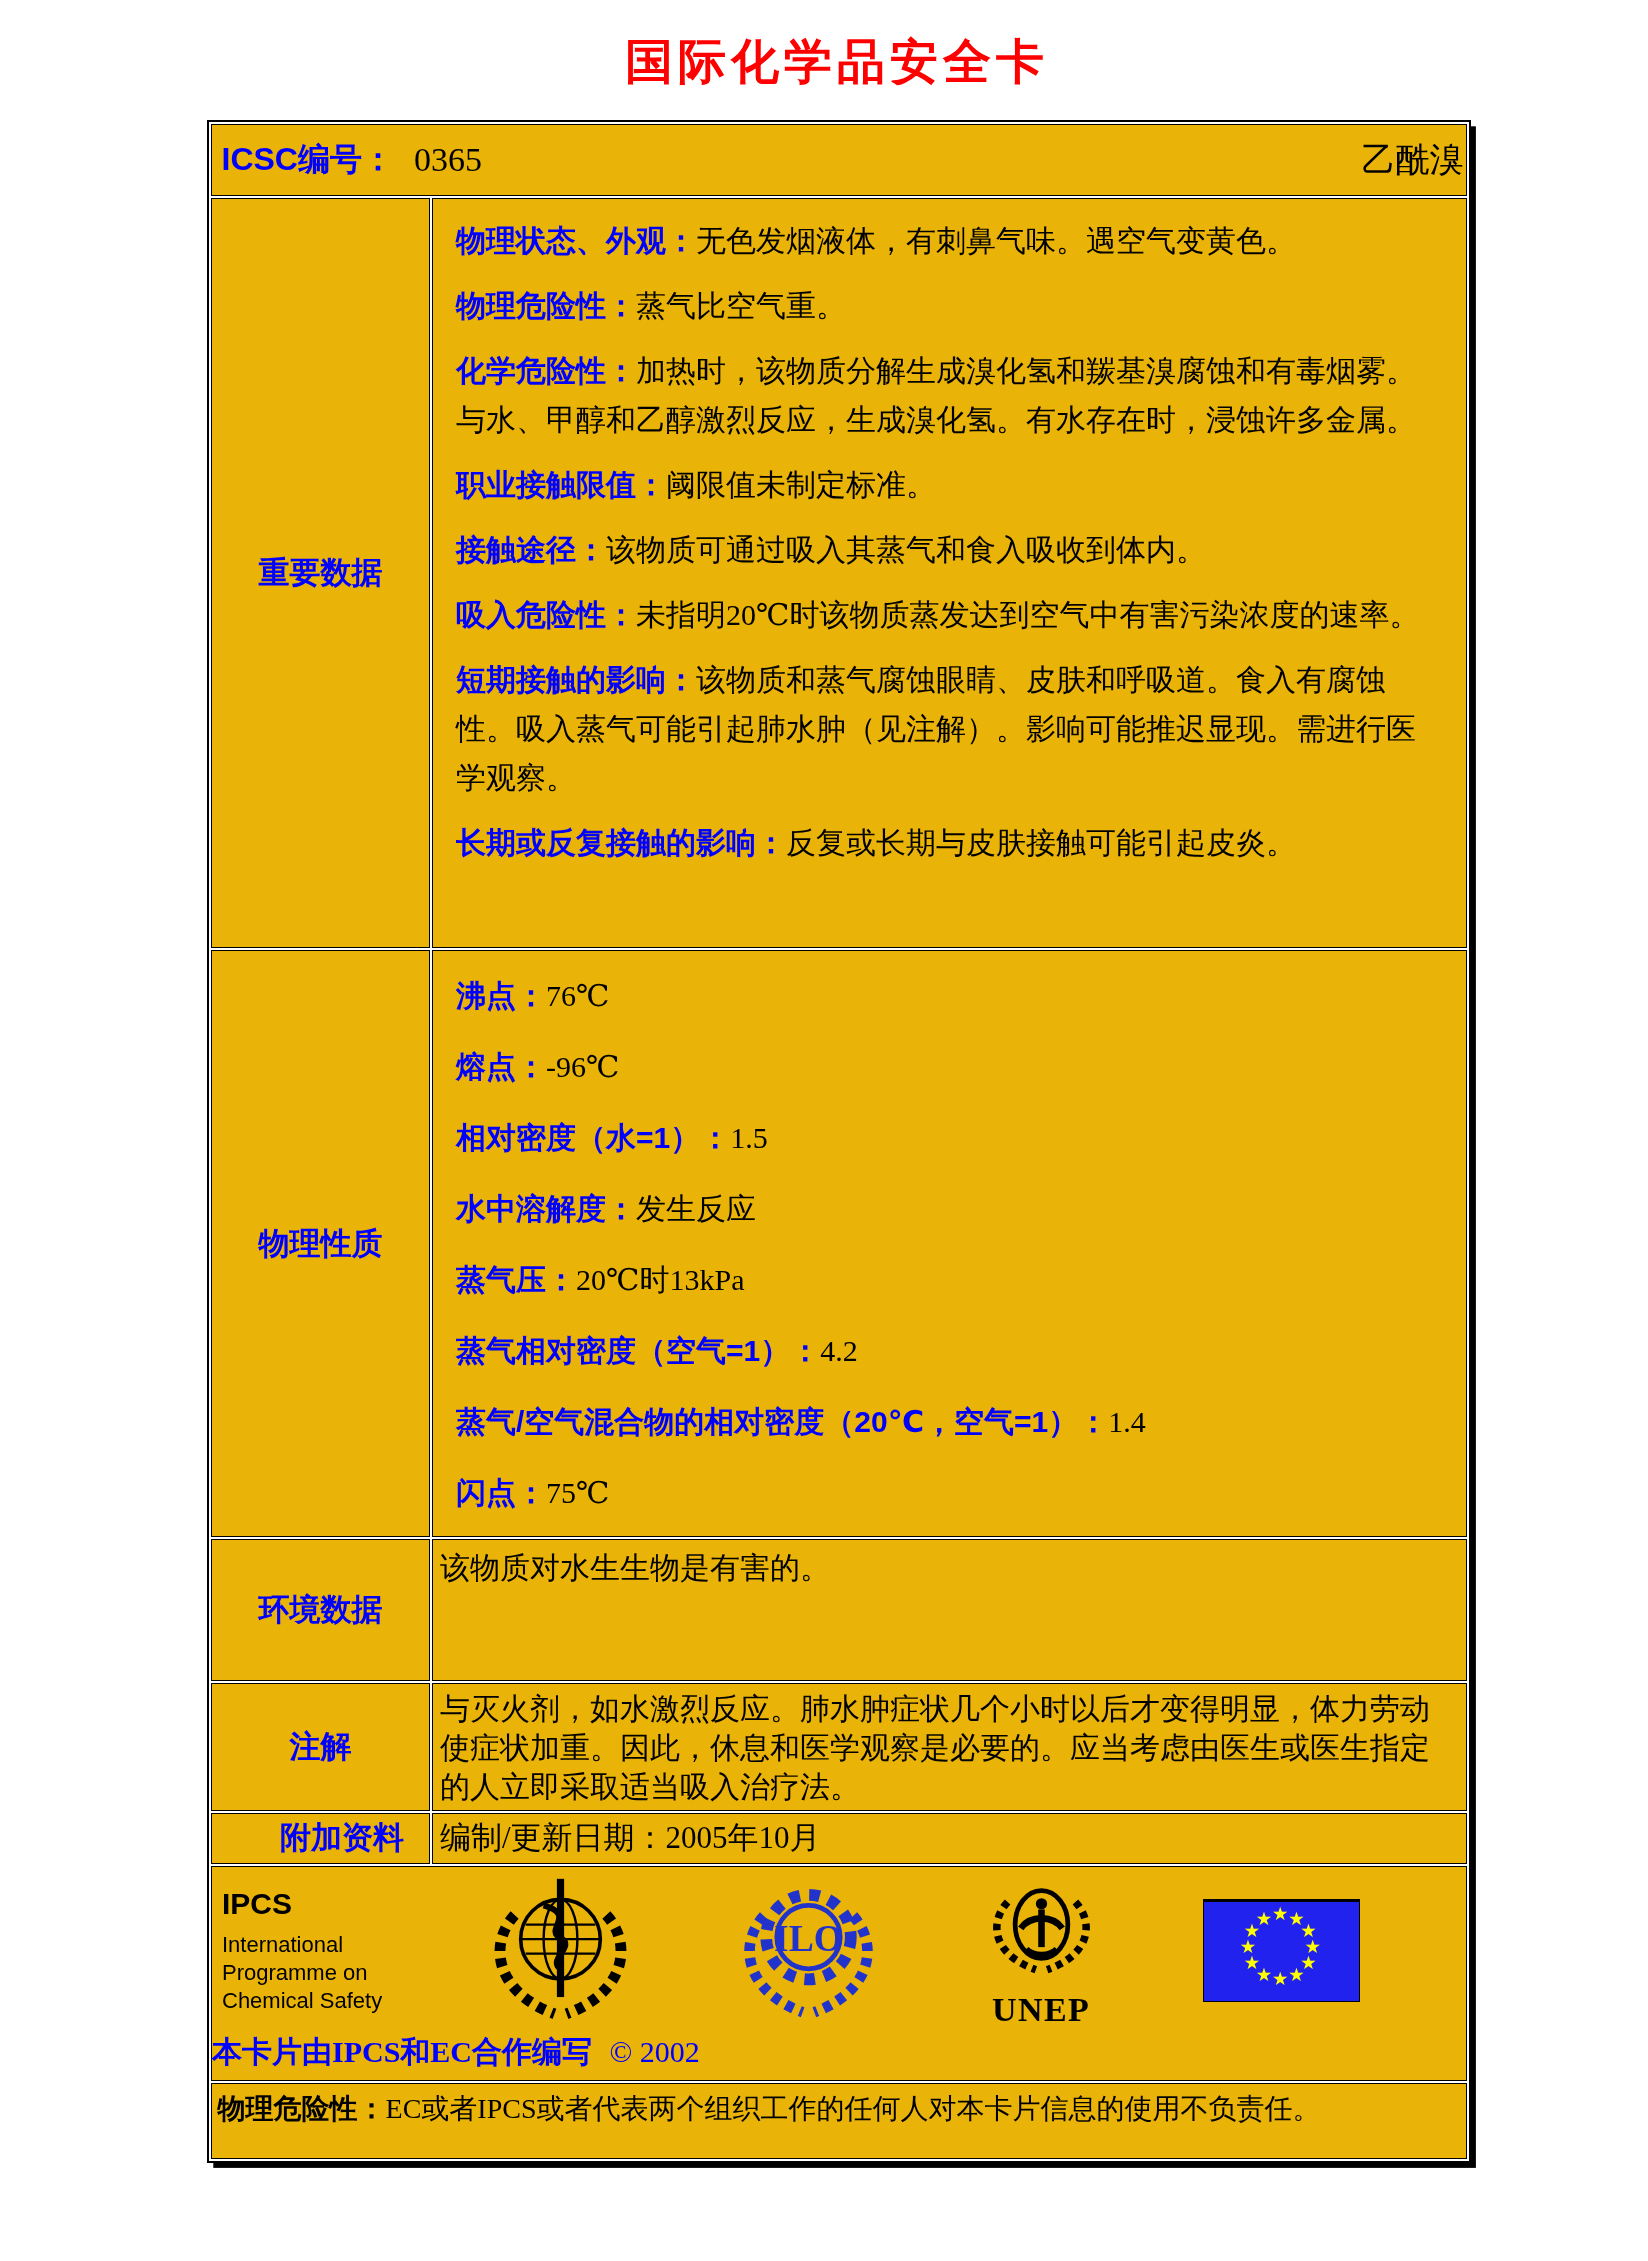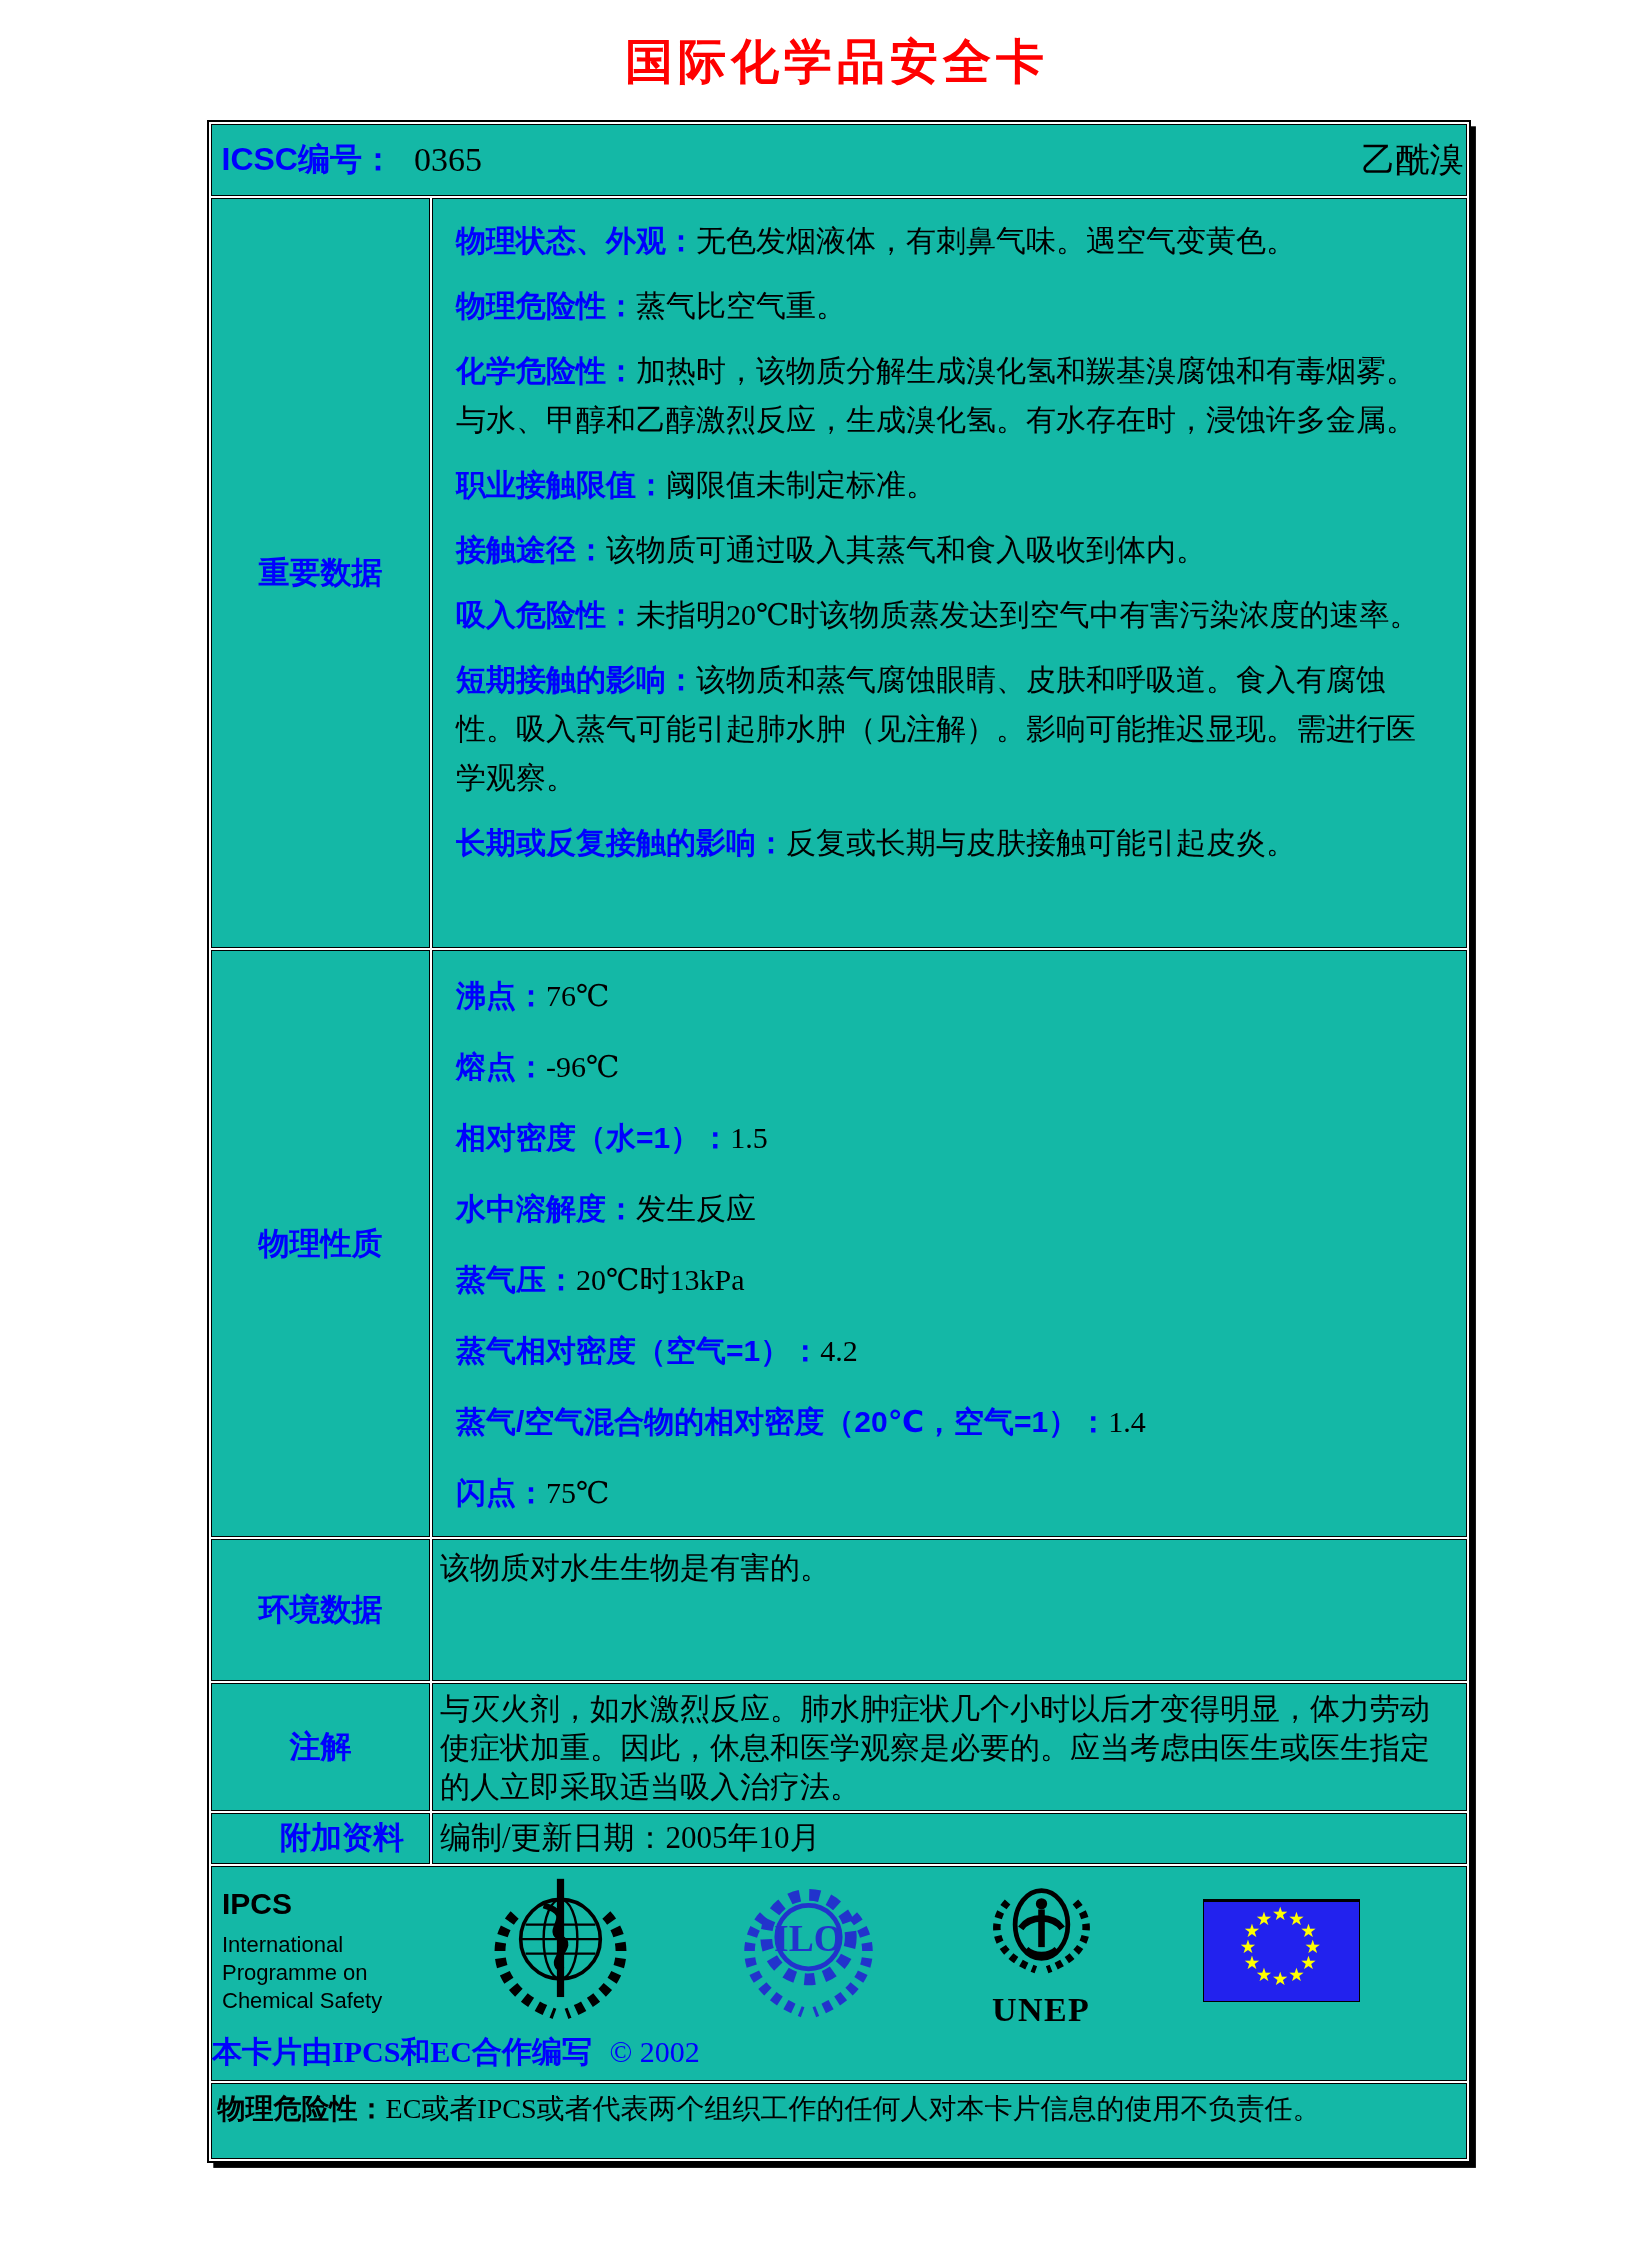--- a/index.html
+++ b/index.html
@@ -17,21 +17,21 @@
     font-size:48px;font-weight:bold;color:var(--title_red);letter-spacing:5px;
     font-family:"Liberation Serif","DejaVu Serif",serif;
   }
   .card{
     position:absolute;left:207px;top:120px;width:1260px;
     border:2.8px solid var(--border_black);
     box-shadow:5.6px 5.6px 0 -0.7px var(--border_black);
     background:#fff;
   }
   table.icsc{width:100%;border-collapse:separate;border-spacing:2.8px;}
-  table.icsc td{border:1.4px solid var(--border_black);background:#14b8a6;}
+  table.icsc td{border:1.4px solid var(--border_black);background:#eab308;}
   td.rowlabel{
     width:172px;text-align:center;vertical-align:middle;
     color:var(--label_blue);font-weight:bold;font-size:31px;
     font-family:"Liberation Sans","DejaVu Sans",sans-serif;
   }
   .hdr-flex{display:flex;justify-content:space-between;align-items:center;height:100%;padding:0 1.4px 0 8.5px;box-sizing:border-box;}
   .hdr-left{display:flex;align-items:center;}
   .icsc-label{
     color:var(--label_blue);font-weight:bold;font-size:32px;
     font-family:"Liberation Sans","DejaVu Sans",sans-serif;

